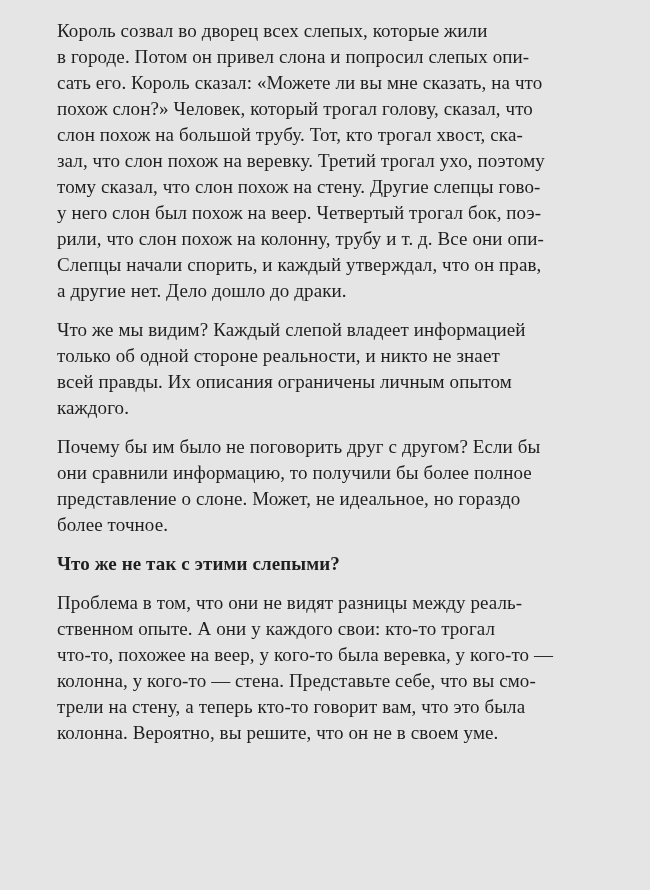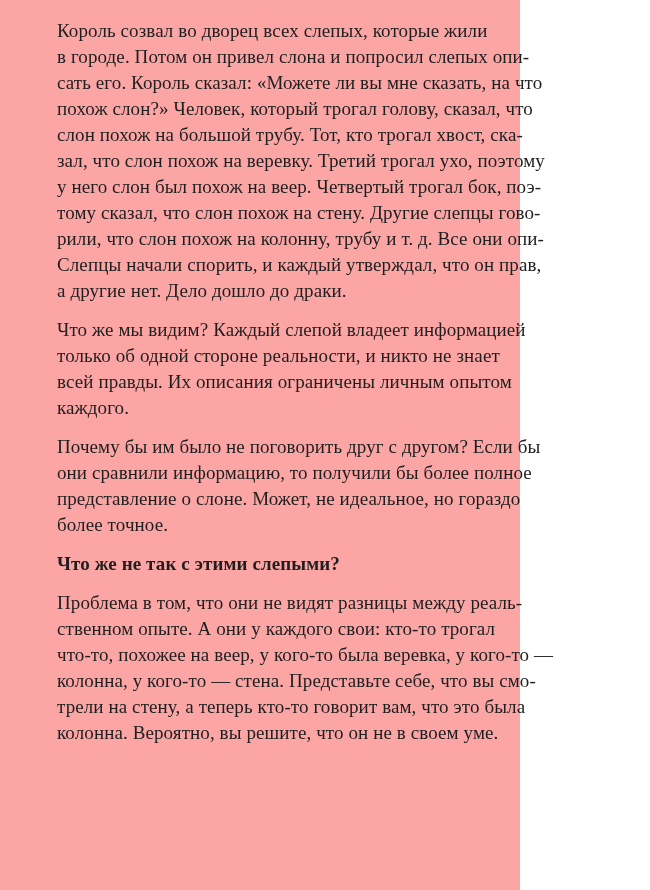--- a/index.html
+++ b/index.html
@@ -7,23 +7,23 @@
     padding: 0;
   }
   body {
     width: 650px;
     height: 890px;
     background: #ffffff;
     overflow: hidden;
   }
   .book-page {
     box-sizing: border-box;
-    width: 520px;
+    width: 650px;
     height: 890px;
-    background: #fca5a5;
+    background: #e5e5e5;
     padding: 18px 38px 0 57px;
   }
   .text-column {
     width: 540px;
     font-family: "Liberation Serif", "DejaVu Serif", serif;
     font-size: 19px;
     line-height: 26px;
     color: #1f1f1f;
     letter-spacing: 0.1px;
   }
@@ -42,22 +42,22 @@
 
 <div class="book-page">
   <div class="text-column">
       <div class="para">
         <div class="line">Король созвал во дворец всех слепых, которые жили</div>
         <div class="line">в городе. Потом он привел слона и попросил слепых опи-</div>
         <div class="line">сать его. Король сказал: «Можете ли вы мне сказать, на что</div>
         <div class="line">похож слон?» Человек, который трогал голову, сказал, что</div>
         <div class="line">слон похож на большой трубу. Тот, кто трогал хвост, ска-</div>
         <div class="line">зал, что слон похож на веревку. Третий трогал ухо, поэтому</div>
+        <div class="line">тому сказал, что слон похож на стену. Другие слепцы гово-</div>
         <div class="line">у него слон был похож на веер. Четвертый трогал бок, поэ-</div>
-        <div class="line">тому сказал, что слон похож на стену. Другие слепцы гово-</div>
         <div class="line">рили, что слон похож на колонну, трубу и т. д. Все они опи-</div>
         <div class="line">Слепцы начали спорить, и каждый утверждал, что он прав,</div>
         <div class="line">а другие нет. Дело дошло до драки.</div>
       </div>
       <div class="para">
         <div class="line">Что же мы видим? Каждый слепой владеет информацией</div>
         <div class="line">только об одной стороне реальности, и никто не знает</div>
         <div class="line">всей правды. Их описания ограничены личным опытом</div>
         <div class="line">каждого.</div>
       </div>

